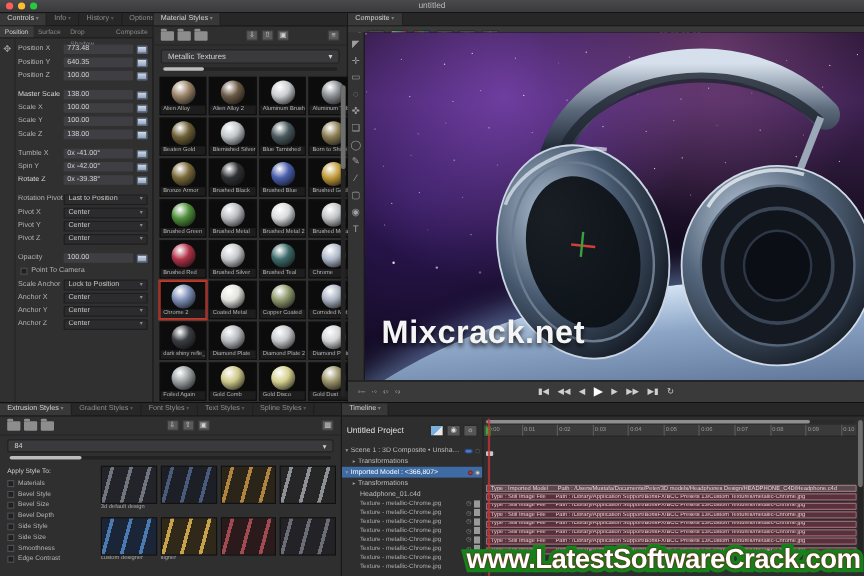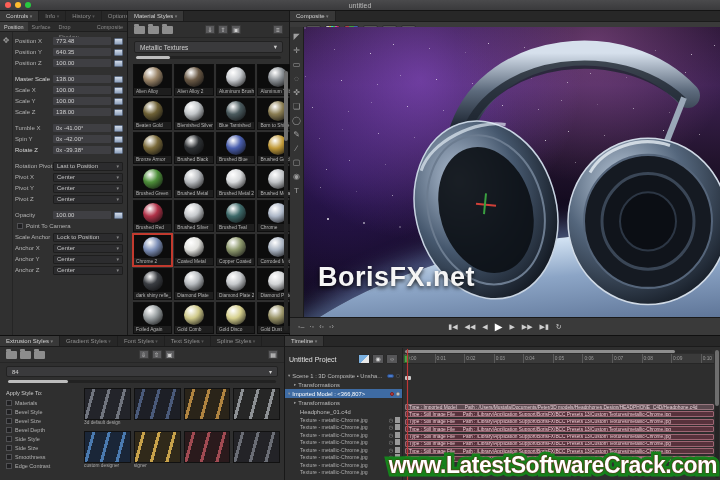--- a/index.html
+++ b/index.html
@@ -678,21 +678,21 @@
           <path d="M132,120 C150,96 200,90 226,104" fill="none" stroke="#eaf2fa" stroke-width="3" opacity=".65"></path>
         </g>
         <line x1="172" y1="170" x2="192" y2="172" stroke="#d04038" stroke-width="2"></line>
         <line x1="182" y1="160" x2="180" y2="180" stroke="#3aa040" stroke-width="2"></line>
         <circle cx="344" cy="187" r="80" fill="url(#cupR)" stroke="#d0dae6" stroke-width="1.5"></circle>
         <circle cx="344" cy="187" r="64" fill="#151a22" stroke="#55657a" stroke-width="2"></circle>
         <circle cx="344" cy="187" r="46" fill="#10141b" stroke="#3a4656" stroke-width="3"></circle>
         <circle cx="344" cy="187" r="28" fill="#0b0e14" stroke="#2c3644" stroke-width="2"></circle>
         <path d="M286,140 C300,116 336,104 366,114" fill="none" stroke="#eef4fa" stroke-width="3" opacity=".75"></path>
       </svg>
-      <div class="overlay-text">BorisFX.net</div>
+      <div class="overlay-text">Mixcrack.net</div>
     </div>
     <div class="transport">
       <div class="kicons">
           <div>◦‒</div>
           <div>·◦</div>
           <div>‹◦</div>
           <div>◦›</div>
         </div>
       <div class="tbtns">
           <div class="tbtn">▮◀</div>

